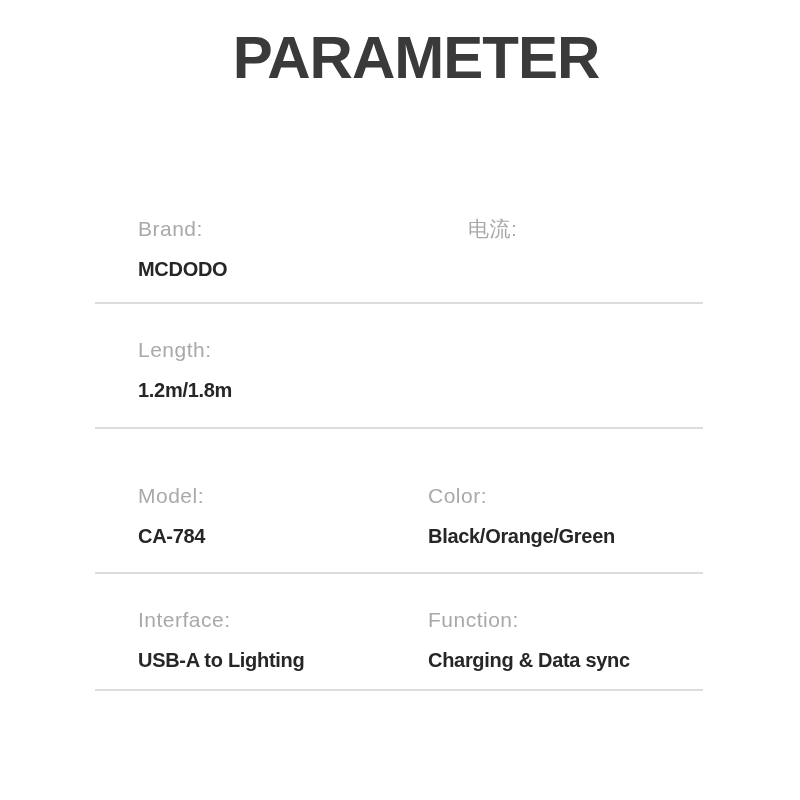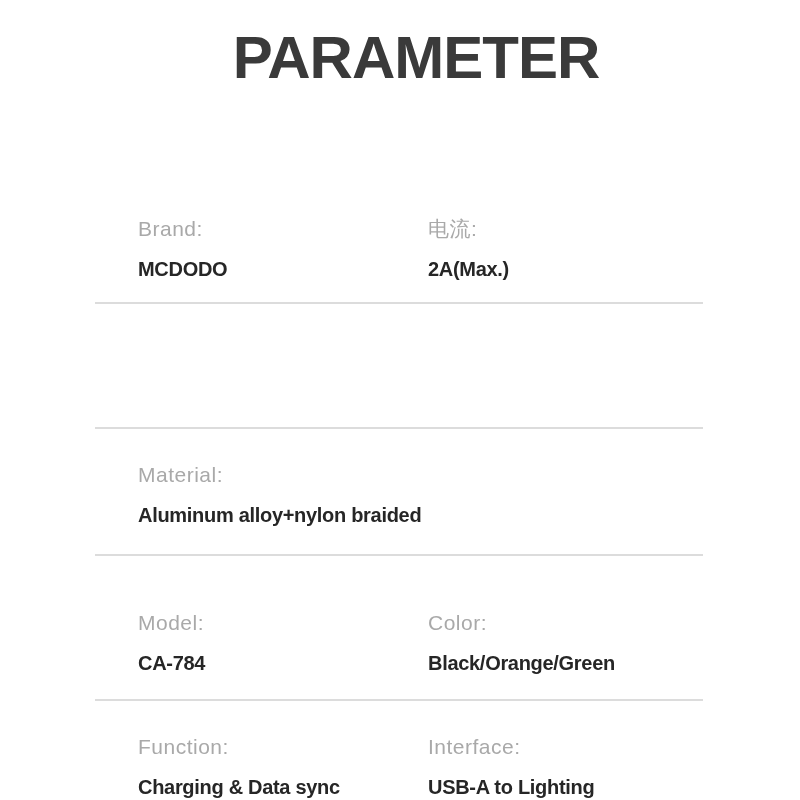--- a/index.html
+++ b/index.html
@@ -34,21 +34,21 @@
     left: 95px;
     width: 608px;
   }
   .row {
     box-sizing: border-box;
     border-bottom: 2px solid var(--divider_color, #dcdcdc);
     padding: 35px 0 0 43px;
     display: grid;
     grid-template-columns: 290px 1fr;
   }
-  .r1 { height: 121px; }
+  .r1 { height: 121px; gap: 40px; }
   .r2 { height: 125px; }
   .r3 { height: 127px; }
   .r4 { height: 124px; margin-top: 21px; }
   .r5 { height: 117px; }
   .cell { min-width: 0; }
   .cell.wide { grid-column: 1 / -1; }
   .label {
     font-size: 21px;
     line-height: 21px;
     letter-spacing: 0.5px;
@@ -74,50 +74,47 @@
 
   <div class="rows">
 
     <div class="row r1">
       <div class="cell">
         <div class="label">Brand:</div>
         <div class="value">MCDODO</div>
       </div>
       <div class="cell">
         <div class="label">电流:</div>
-        <div class="value">2A(Max.)</div>
       </div>
     </div>
 
     <div class="row r2">
+      <div class="cell">
+        <div class="label">Length:</div>
+        <div class="value">1.2m/1.8m</div>
+      </div>
     </div>
 
-    <div class="row r3">
-      <div class="cell wide">
-        <div class="label">Material:</div>
-        <div class="value">Aluminum alloy+nylon braided</div>
-      </div>
-    </div>
 
     <div class="row r4">
       <div class="cell">
         <div class="label">Model:</div>
         <div class="value">CA-784</div>
       </div>
       <div class="cell">
         <div class="label">Color:</div>
         <div class="value">Black/Orange/Green</div>
       </div>
     </div>
 
     <div class="row r5">
       <div class="cell">
+        <div class="label">Interface:</div>
+        <div class="value">USB-A to Lighting</div>
+      </div>
+      <div class="cell">
         <div class="label">Function:</div>
         <div class="value">Charging &amp; Data sync</div>
-      </div>
-      <div class="cell">
-        <div class="label">Interface:</div>
-        <div class="value">USB-A to Lighting</div>
       </div>
     </div>
 
   </div>
 </div>
 
 </body></html>

